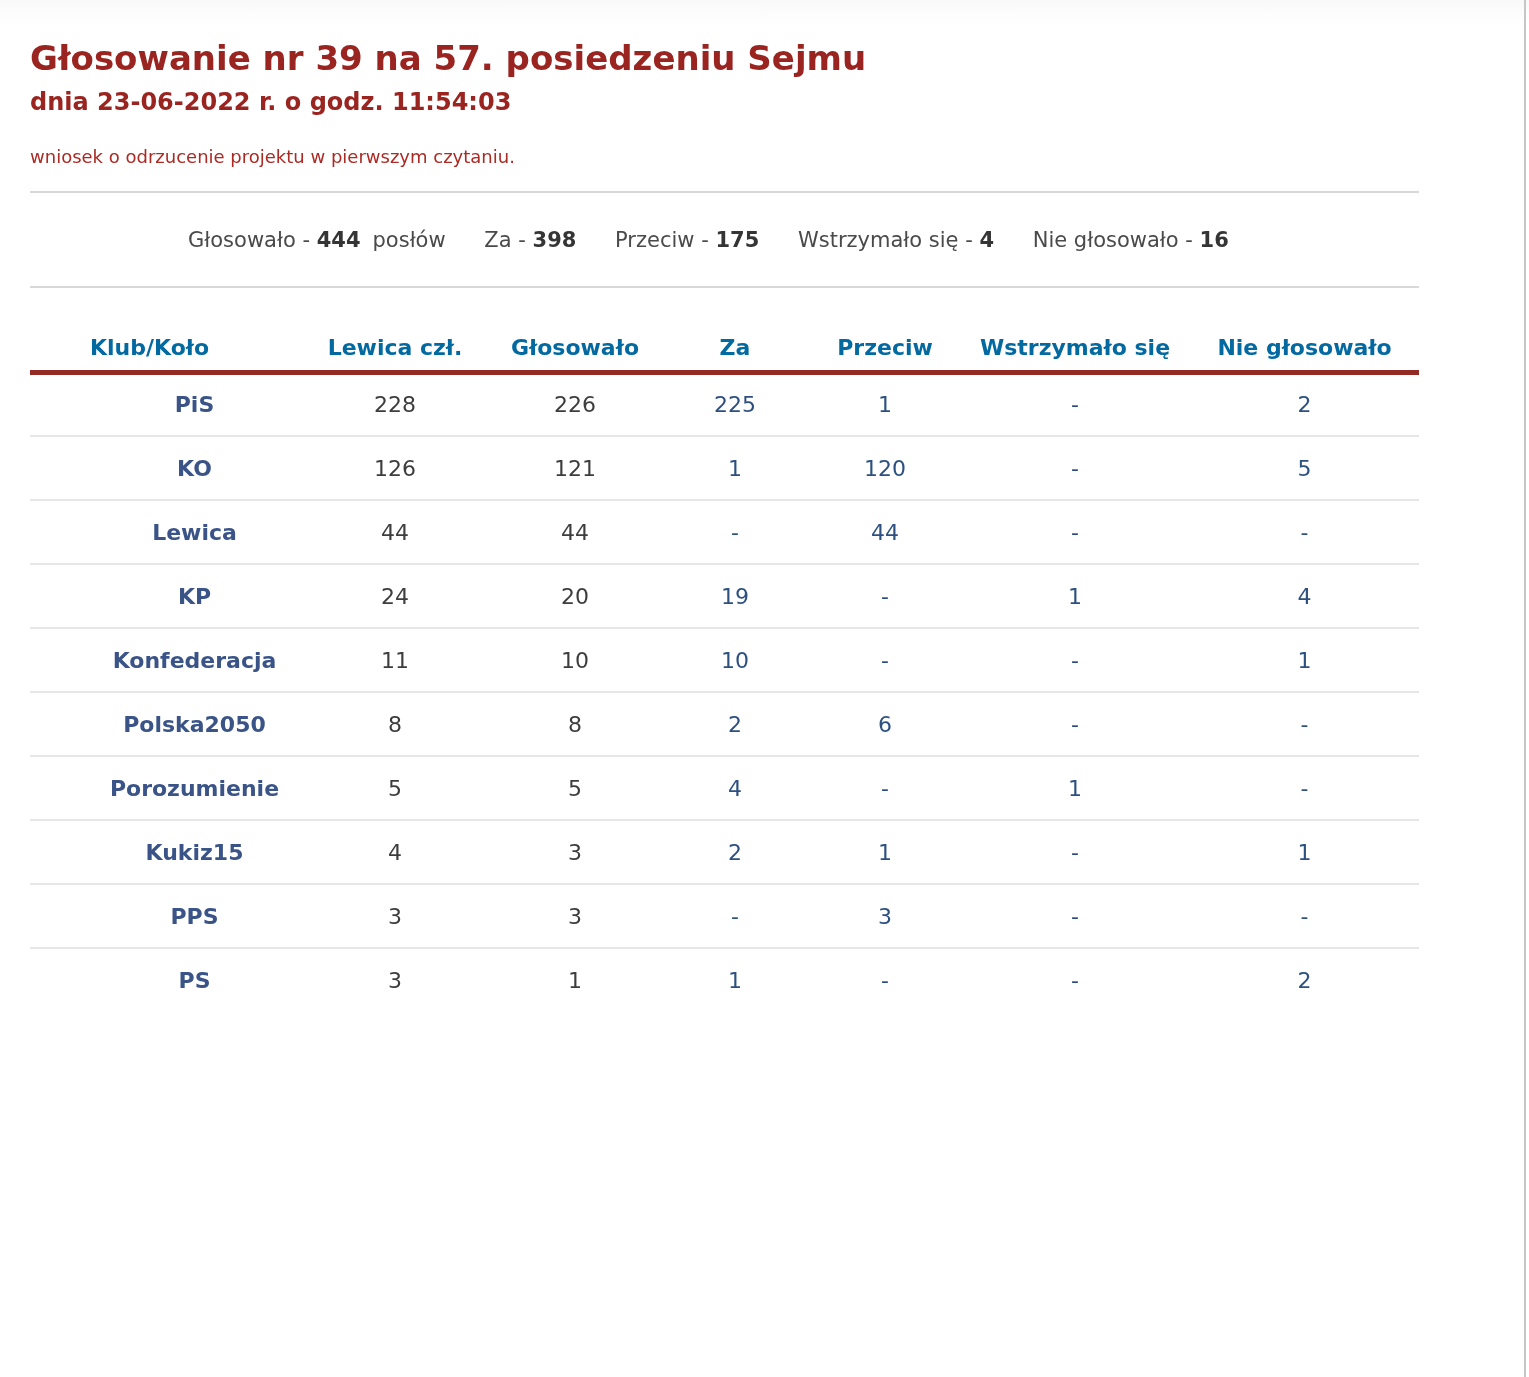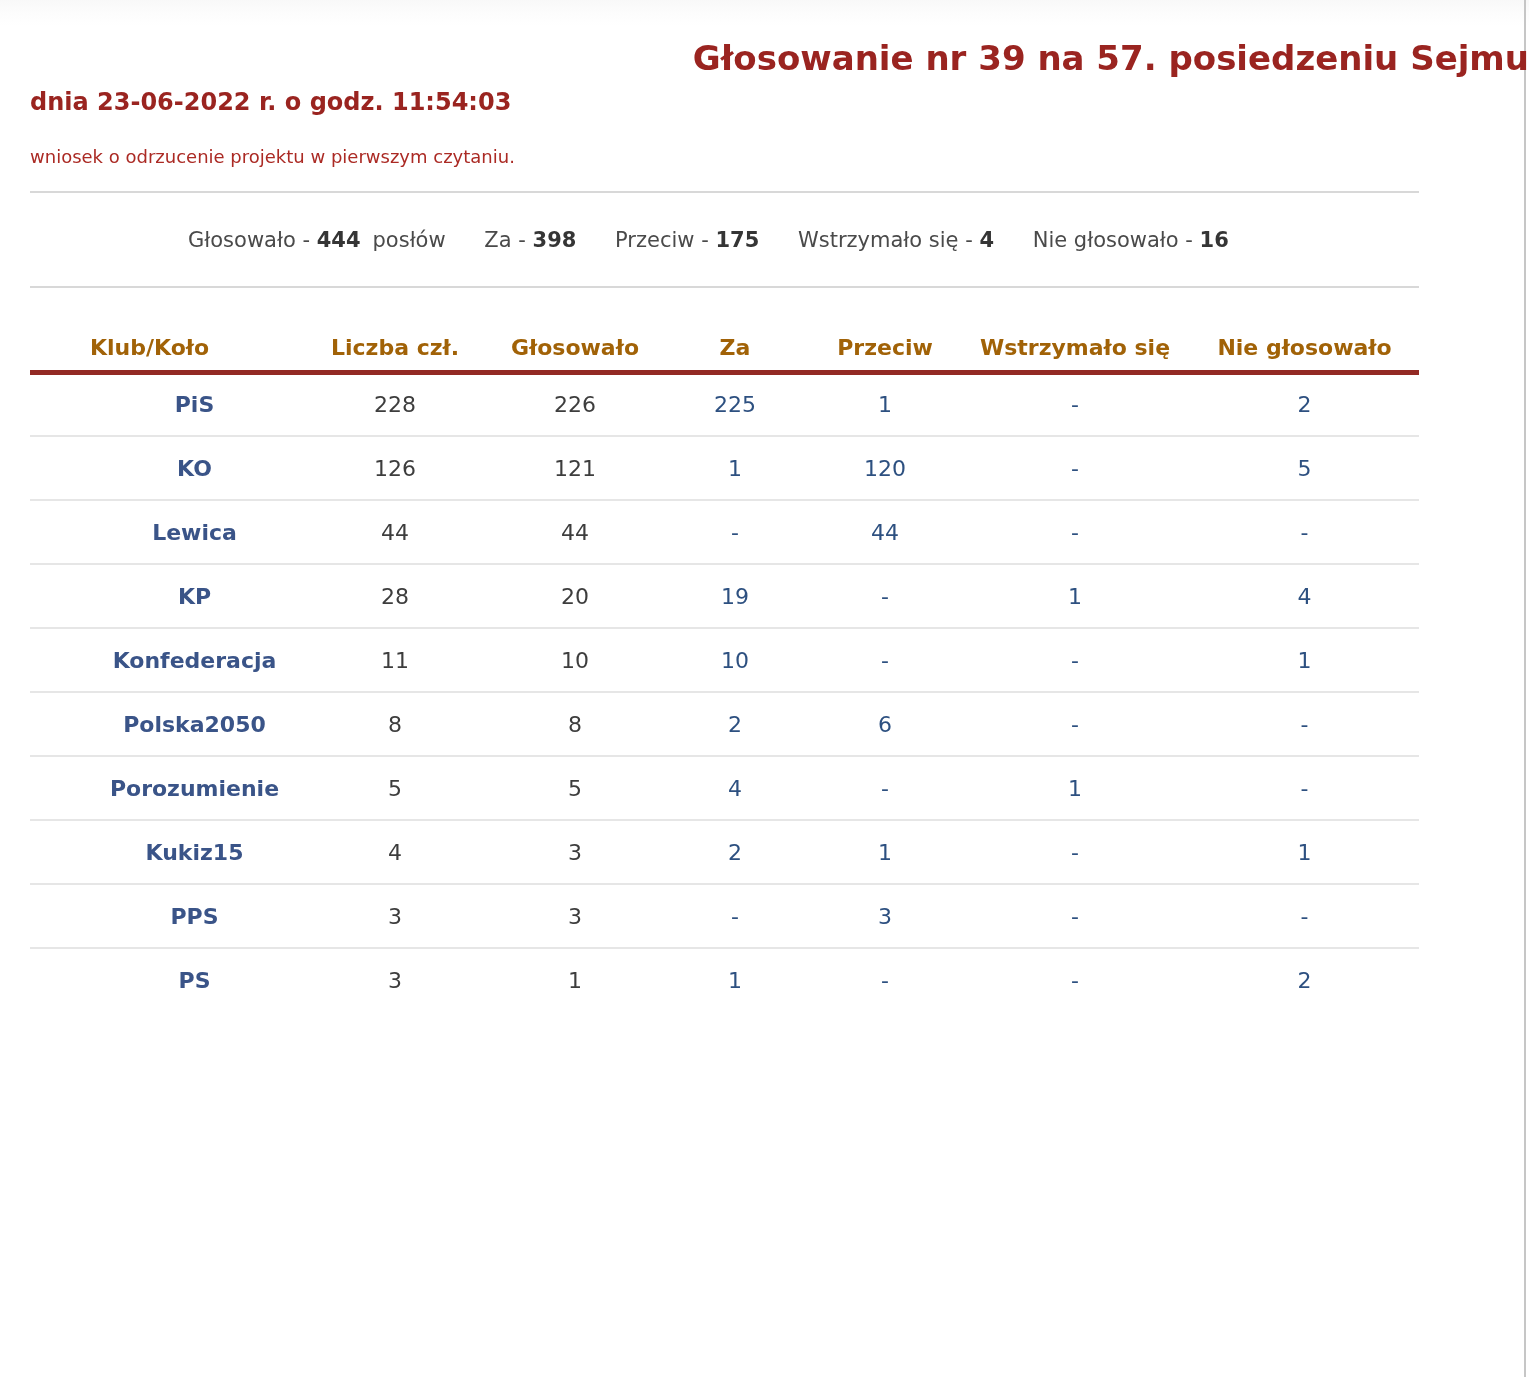--- a/index.html
+++ b/index.html
@@ -35,21 +35,20 @@
   .content {
     position: relative;
     padding: 26px 0 0 30px;
   }
   h1.page-title {
     margin: 12px 0 0 0;
     font-size: 34px;
     line-height: 40px;
     font-weight: bold;
     color: var(--title-red, #9a2420);
-    text-align: right;
   }
   h2.page-subtitle {
     margin: 10px 0 0 0;
     font-size: 24px;
     line-height: 28px;
     font-weight: bold;
     color: var(--title-red, #9a2420);
   }
   p.description {
     margin: 44px 0 0 0;
@@ -90,21 +89,21 @@
     table-layout: fixed;
     width: 1389px;
   }
   table.results th {
     height: 84px;
     box-sizing: border-box;
     vertical-align: bottom;
     padding: 8px 0 10px 0;
     font-size: 22px;
     font-weight: bold;
-    color: #a16207;
+    color: #0369a1;
     text-align: center;
     border-bottom: 5px solid var(--rule-red, #932a24);
   }
   table.results th.first {
     text-align: left;
     padding-left: 60px;
   }
   table.results td {
     height: 64px;
     box-sizing: border-box;
@@ -159,21 +158,21 @@
         <col style="width:190px">
         <col style="width:170px">
       <col style="width:150px">
         <col style="width:150px">
         <col style="width:230px">
         <col style="width:229px">
     </colgroup>
     <thead>
       <tr>
         <th class="first">Klub/Koło</th>
-        <th>Liczba czł.</th>
+        <th>Lewica czł.</th>
         <th>Głosowało</th>
         <th>Za</th>
         <th>Przeciw</th>
         <th>Wstrzymało się</th>
         <th>Nie głosowało</th>
       </tr>
     </thead>
     <tbody>
         <tr>
     <td class="club">PiS</td>
@@ -197,21 +196,21 @@
     <td class="club">Lewica</td>
     <td class="neutral">44</td>
     <td class="neutral">44</td>
     <td class="vote">-</td>
     <td class="vote">44</td>
     <td class="vote">-</td>
     <td class="vote">-</td>
   </tr>
         <tr>
     <td class="club">KP</td>
-    <td class="neutral">28</td>
+    <td class="neutral">24</td>
     <td class="neutral">20</td>
     <td class="vote">19</td>
     <td class="vote">-</td>
     <td class="vote">1</td>
     <td class="vote">4</td>
   </tr>
         <tr>
     <td class="club">Konfederacja</td>
     <td class="neutral">11</td>
     <td class="neutral">10</td>

